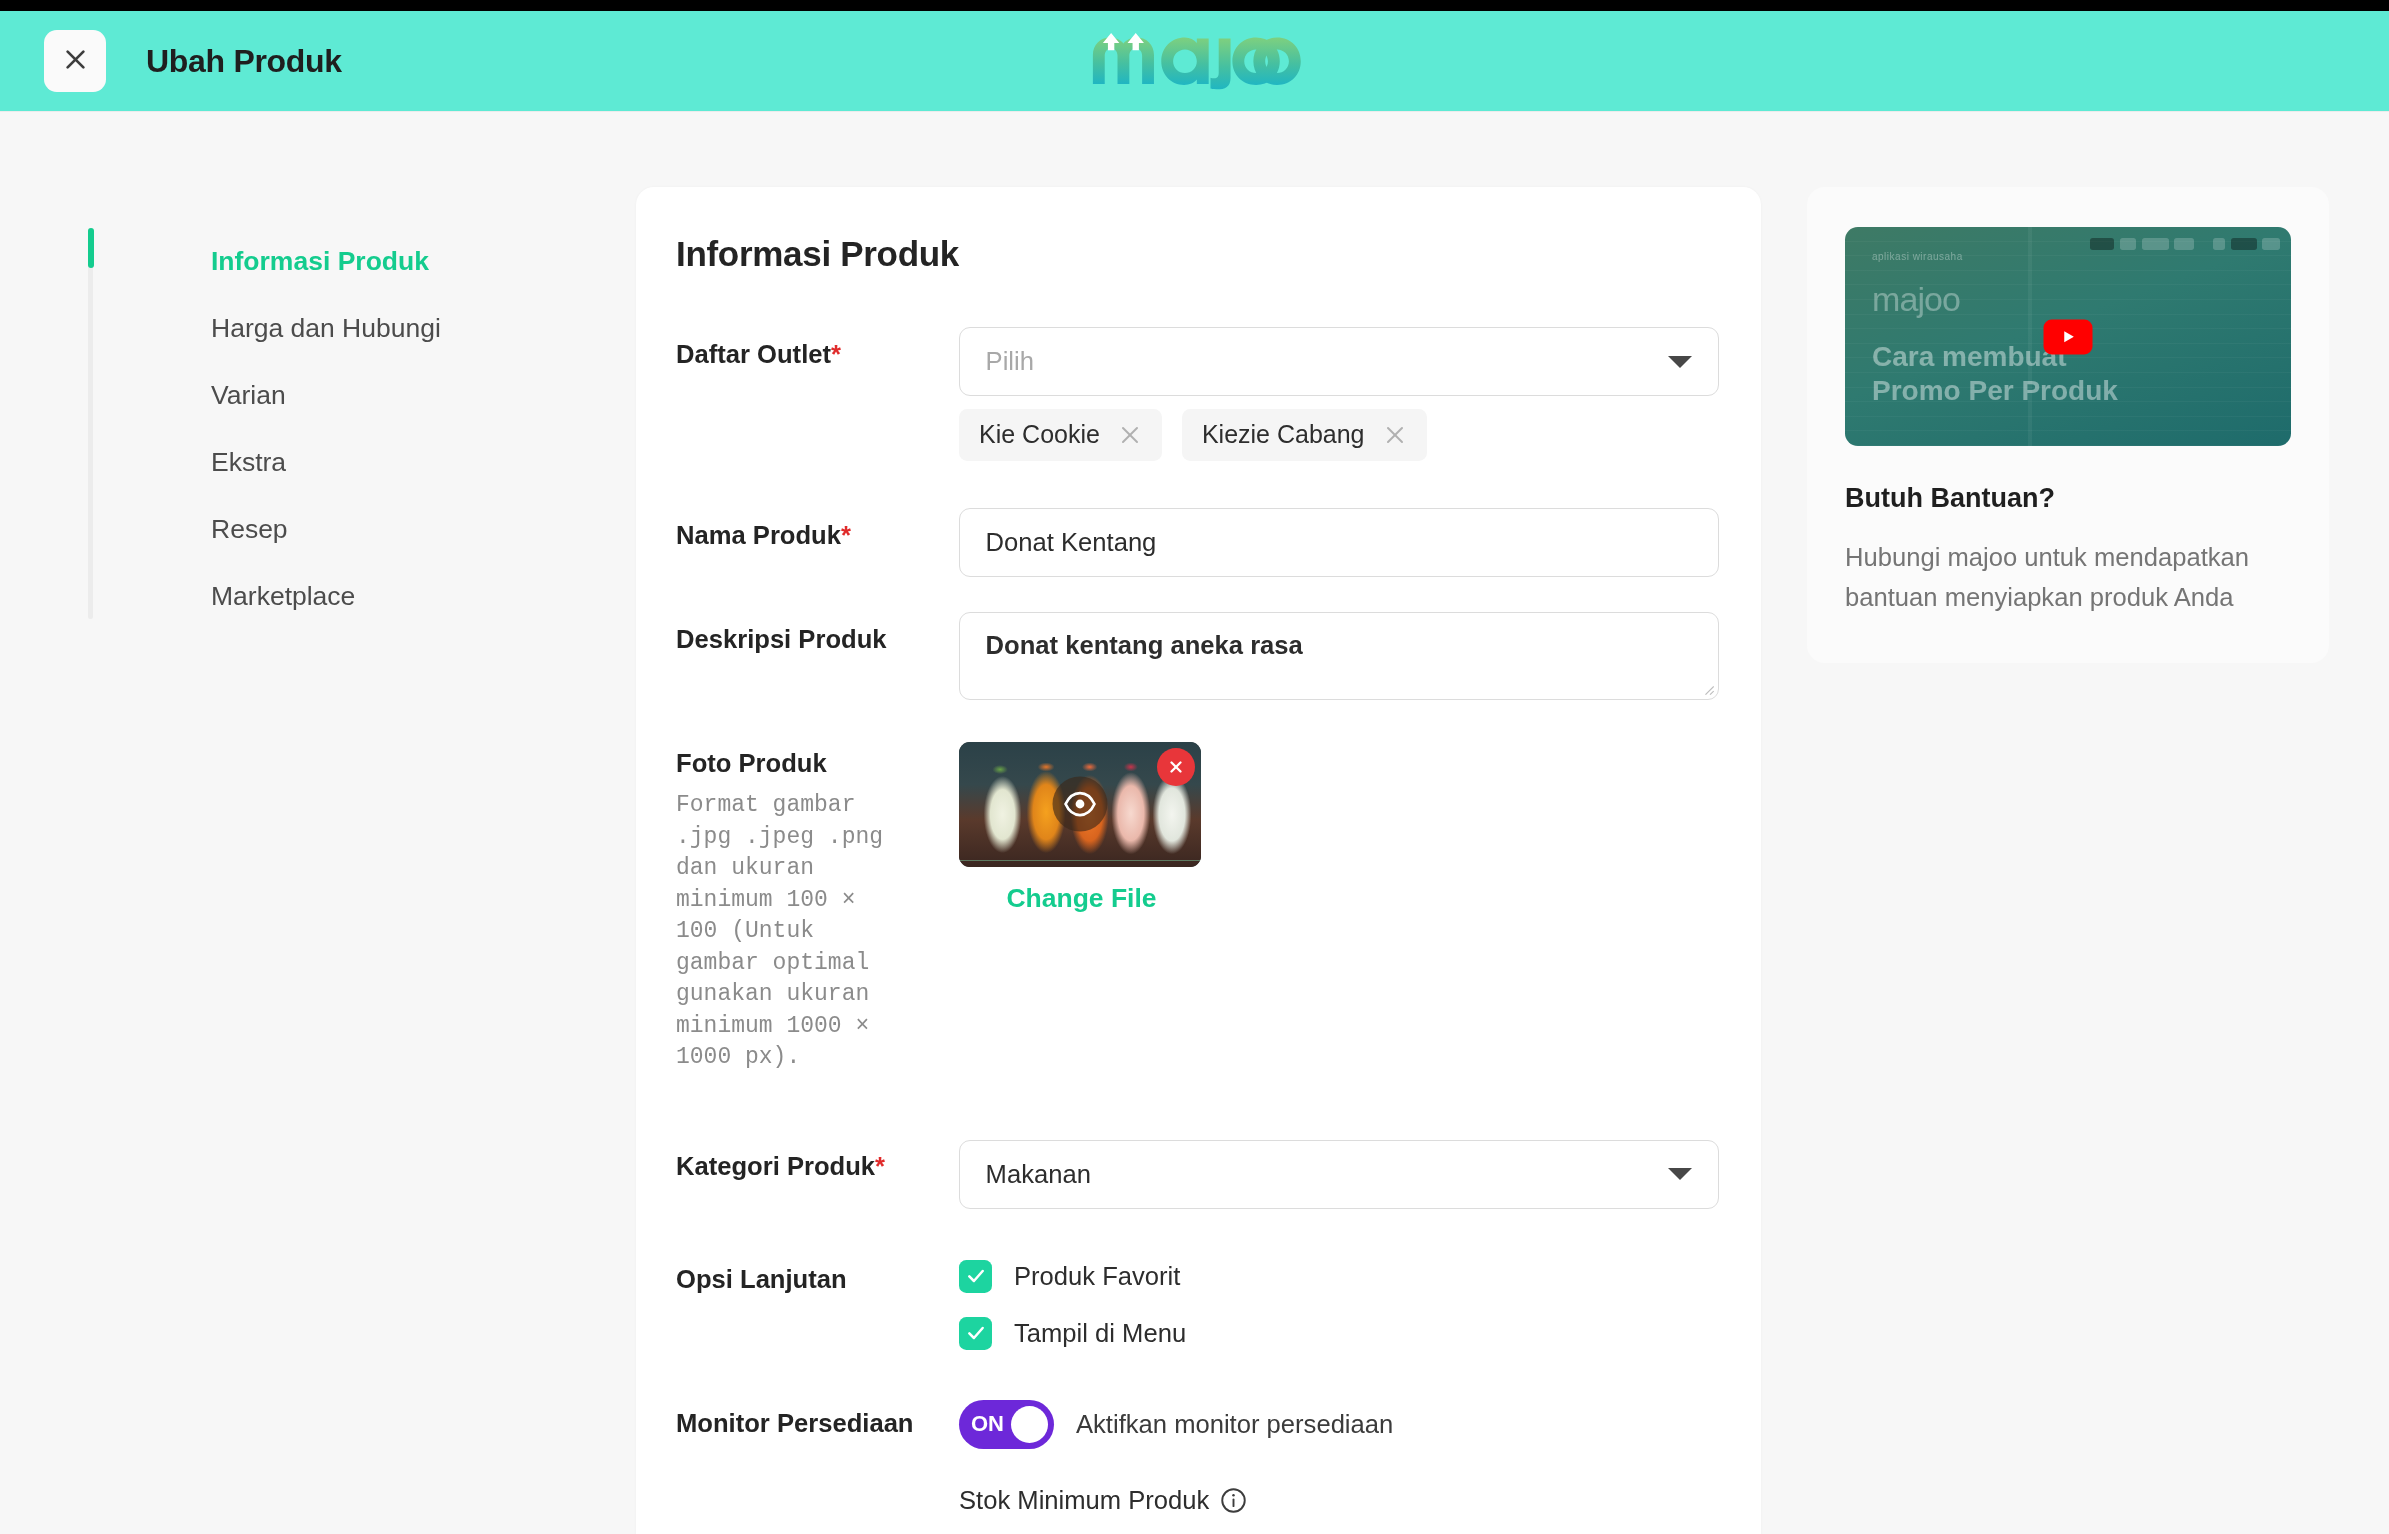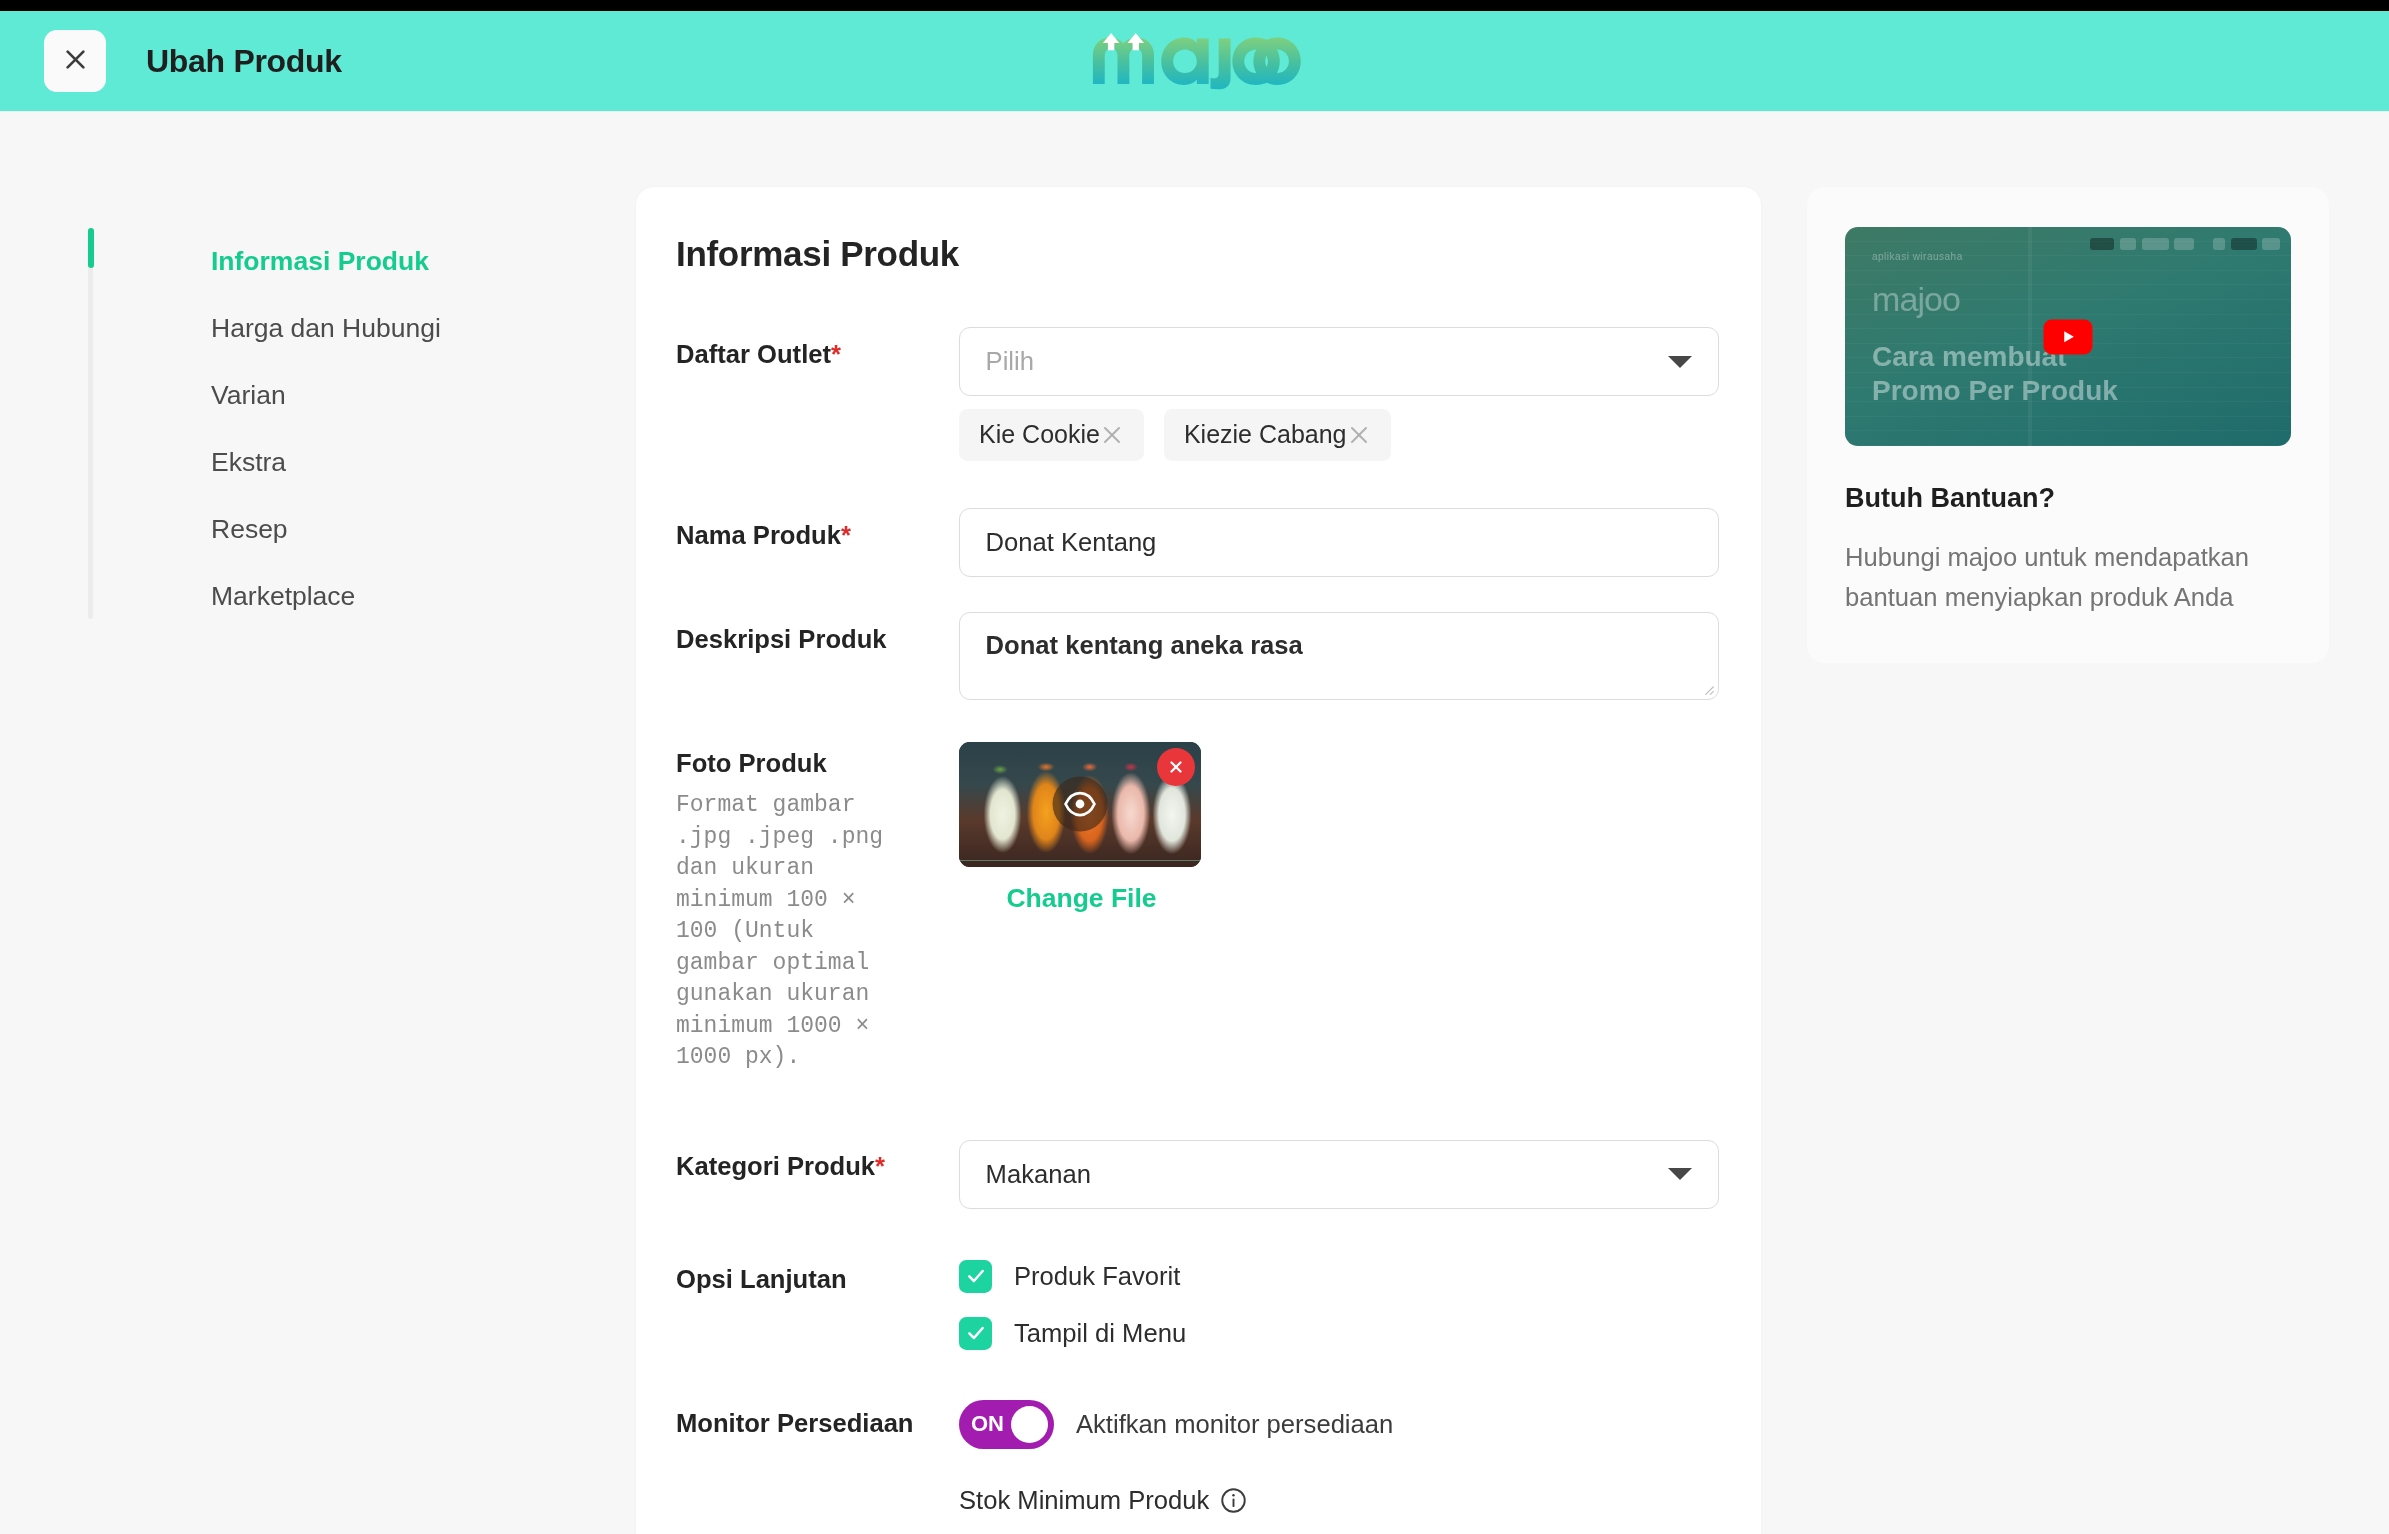--- a/index.html
+++ b/index.html
@@ -202,20 +202,21 @@
     gap: 20px;
     margin-top: 12.8px;
   }
   .chip {
     background: #f5f5f5;
     border-radius: 8.2px;
     height: 52px;
     padding: 0 20px;
     display: flex;
     align-items: center;
+    gap: 18px;
     font-size: 25px;
     color: #2d2d2d;
   }
   .chip-x { width: 24px; height: 24px; cursor: pointer; flex: none; }
 
   
   .photo-row { margin-bottom: 53px; }
   .photo-label-col { width: 283px; flex: none; padding-top: 7.3px; }
   .photo-title {
     font-size: 25.6px;
@@ -304,21 +305,21 @@
     flex: none;
   }
   .cbox svg { width: 20px; height: 20px; }
   .check-label { font-size: 25.6px; color: #2d2d2d; }
 
   
   .toggle-line { display: flex; align-items: center; gap: 22px; padding-top: 3.7px; }
   .toggle {
     width: 95px; height: 49px;
     border-radius: 25px;
-    background: #a21caf;
+    background: #6d28d9;
     display: flex; align-items: center;
     padding: 0 6.4px;
     cursor: pointer;
     position: relative;
     flex: none;
   }
   .toggle-txt {
     color: #ffffff;
     font-size: 22px;
     font-weight: bold;

